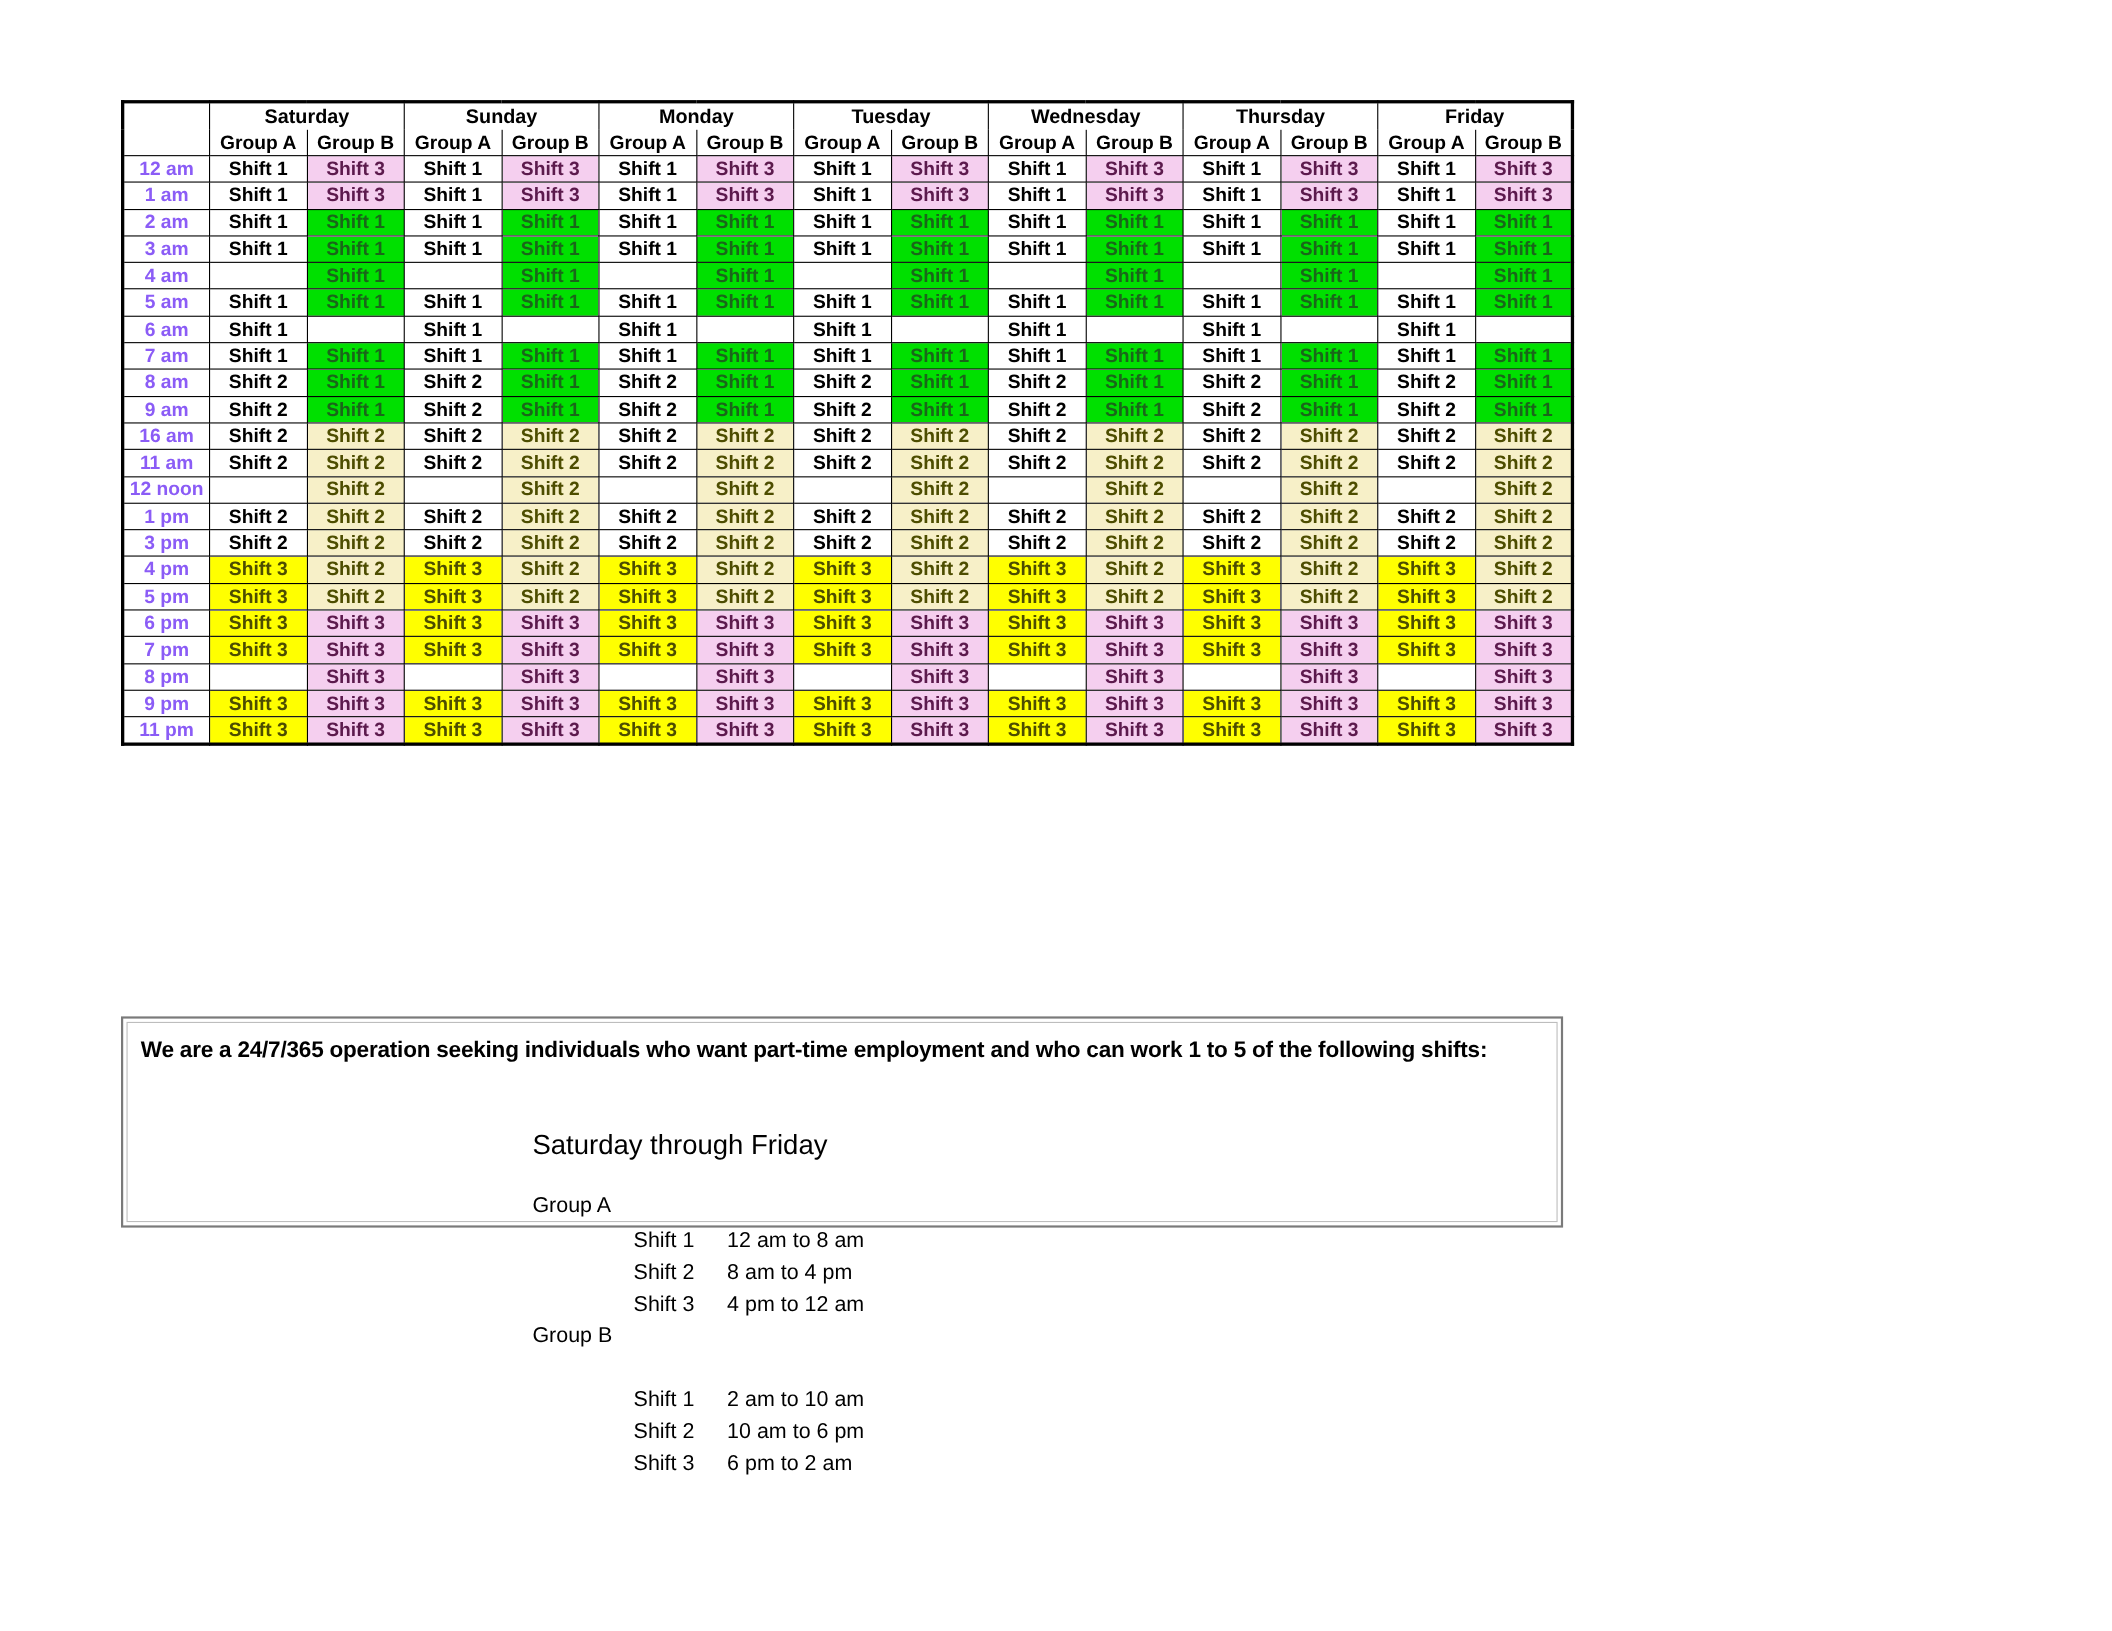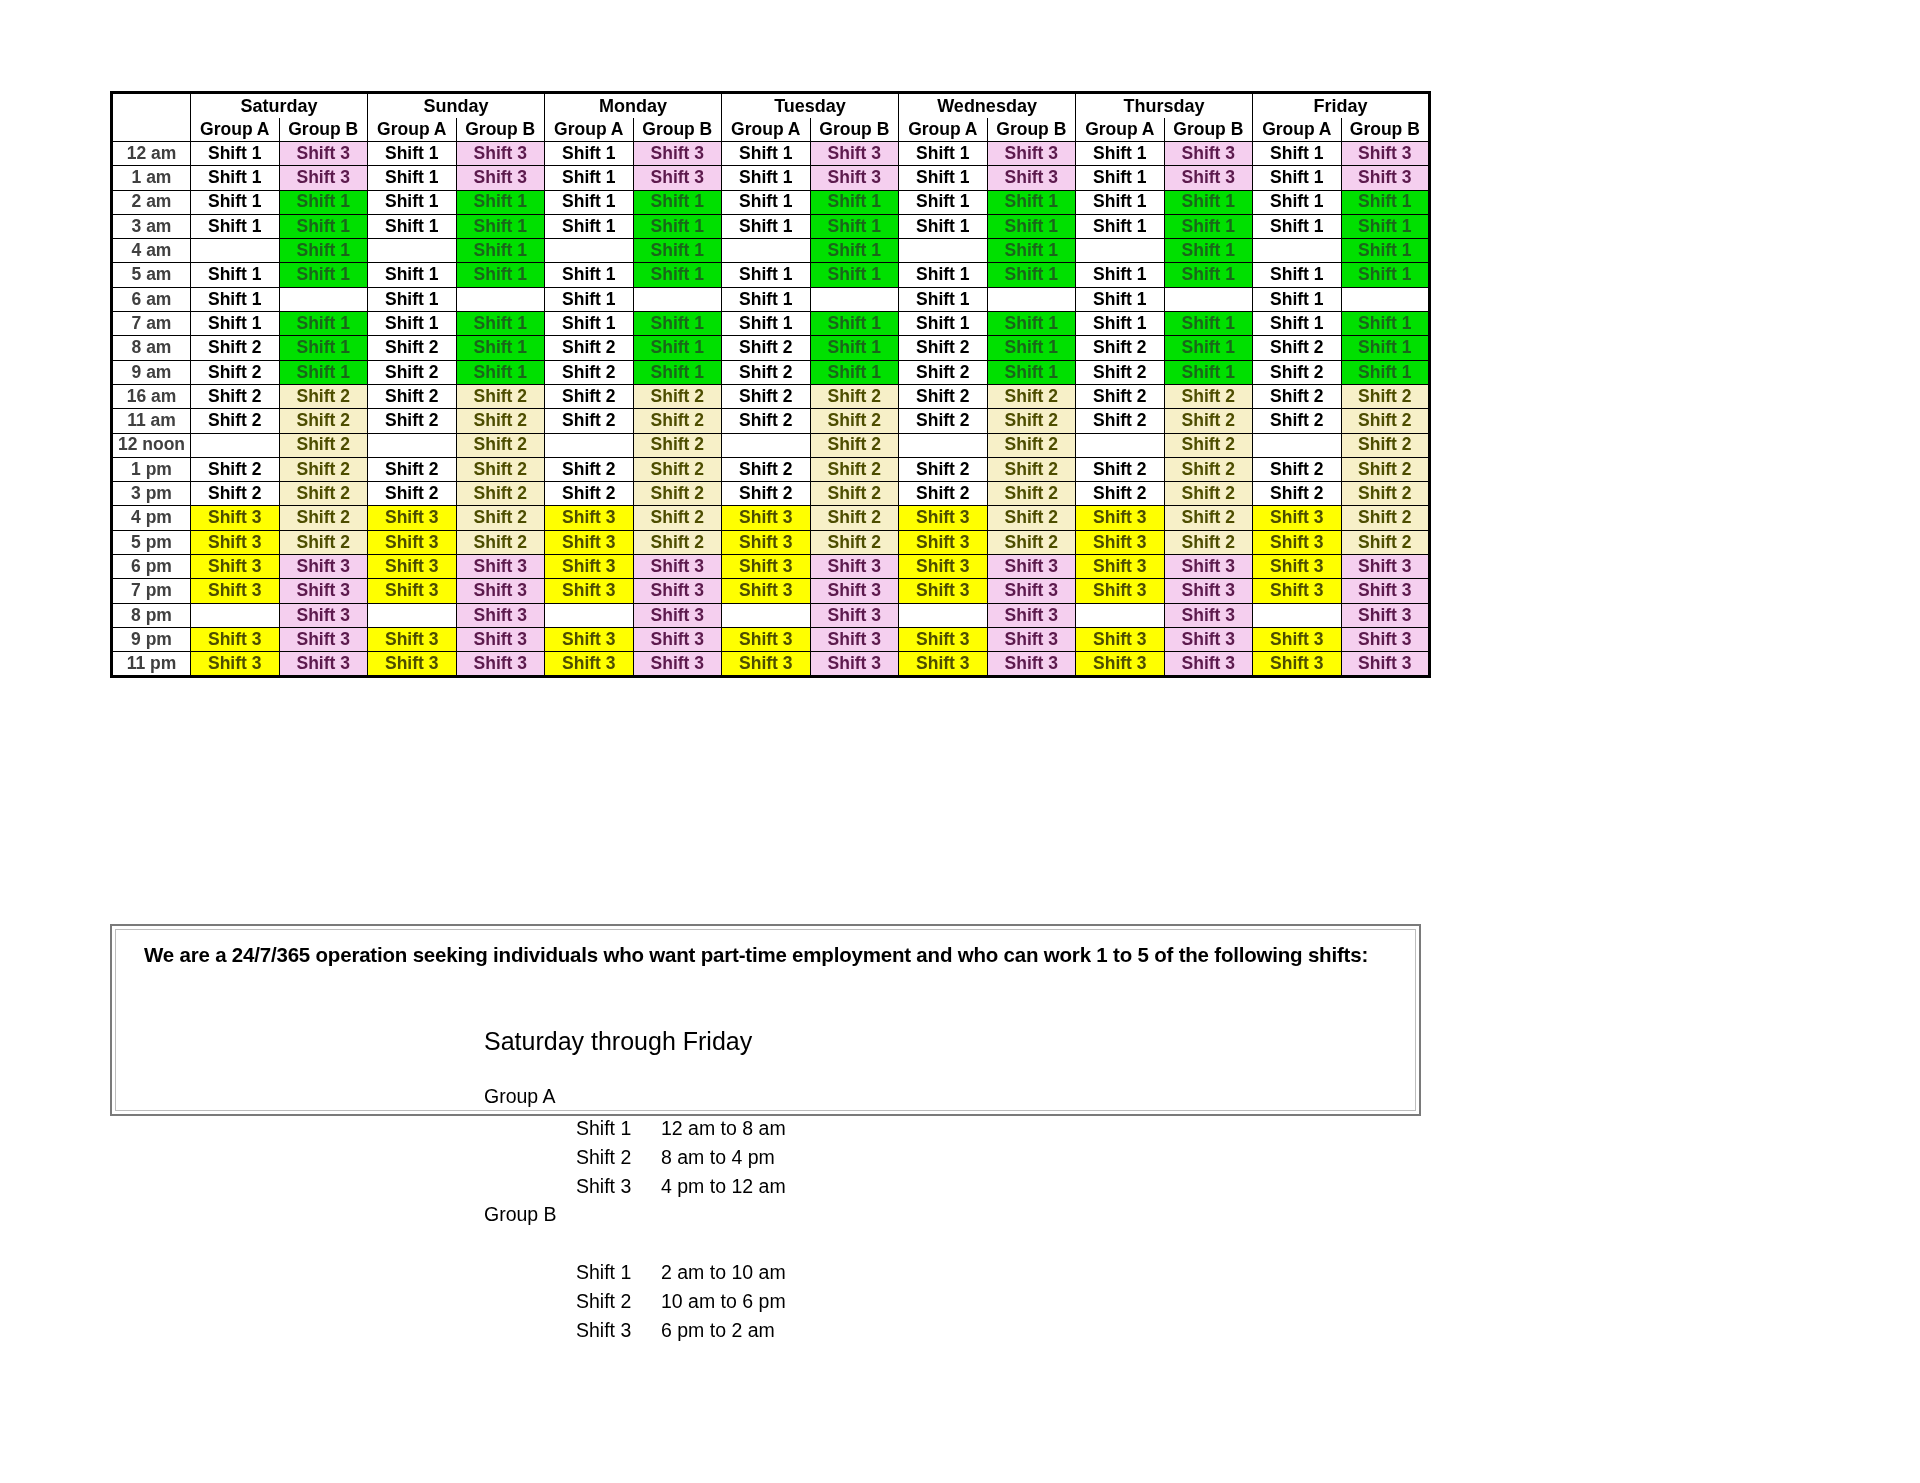--- a/index.html
+++ b/index.html
@@ -84,21 +84,21 @@
 
   
   td.timecell {
     font-weight: normal;
     font-size: 17.5px;
     text-align: center;
     background: #ffffff;
     border-left: none;
     border-right: 2px solid #000;
     padding-right: 4px;
-    color: #404040;
+    color: #8b5cf6;
   }
   td.cell {
     border-top: 1px solid #000;
     border-bottom: 1px solid #000;
   }
   td.cellA { border-left: 3px solid #000; border-right: 1px solid #000; }
   td.cellB { border-right: 3px solid #000; border-left: 1px solid #000; }
 
   
   .s-a1  { background: #ffffff; color: #000000; }
@@ -121,21 +121,21 @@
     background: #ffffff;
   }
   #infobox-inner {
     position: absolute;
     left: 3px; top: 3px; right: 3px; bottom: 3px;
     border: 1px solid #bdbdbd;
     box-sizing: border-box;
   }
   .info-head {
     position: absolute;
-    left: 28px;
+    left: 12px;
     top: 13px;
     font-size: 20.5px;
     font-weight: bold;
     letter-spacing: -0.2px;
     white-space: nowrap;
   }
   .info-sub {
     position: absolute;
     left: 368px;
     top: 97px;

